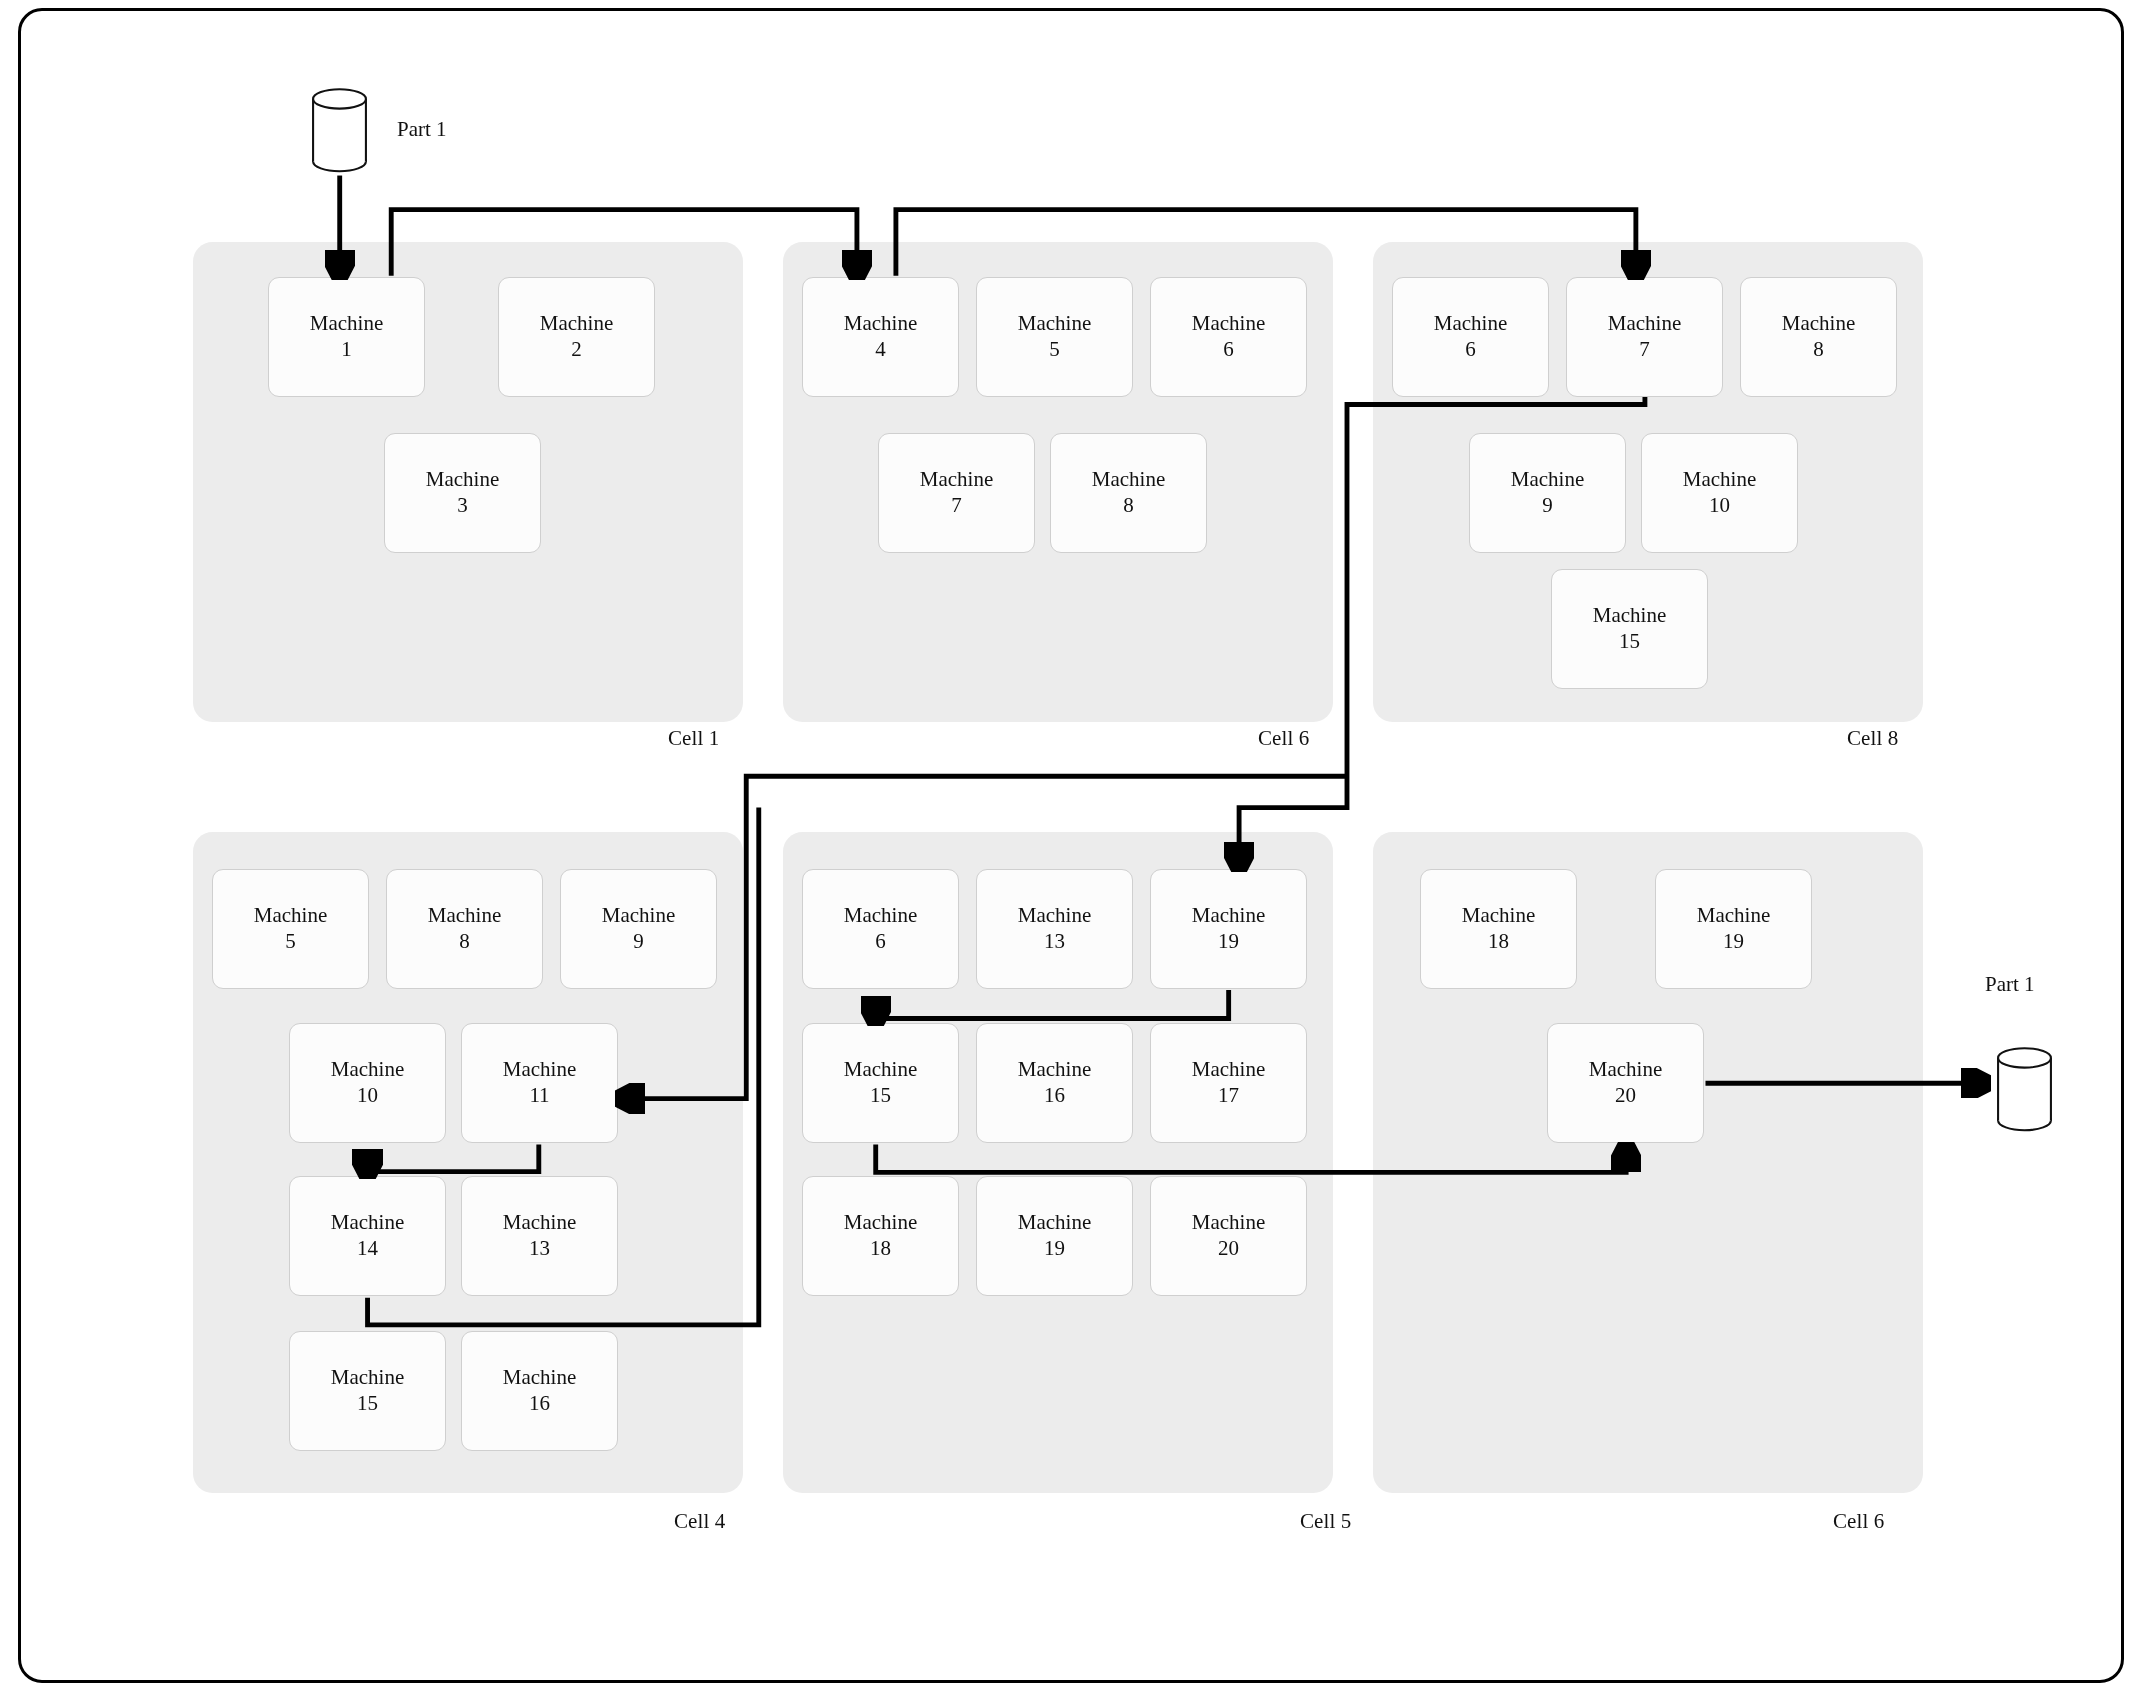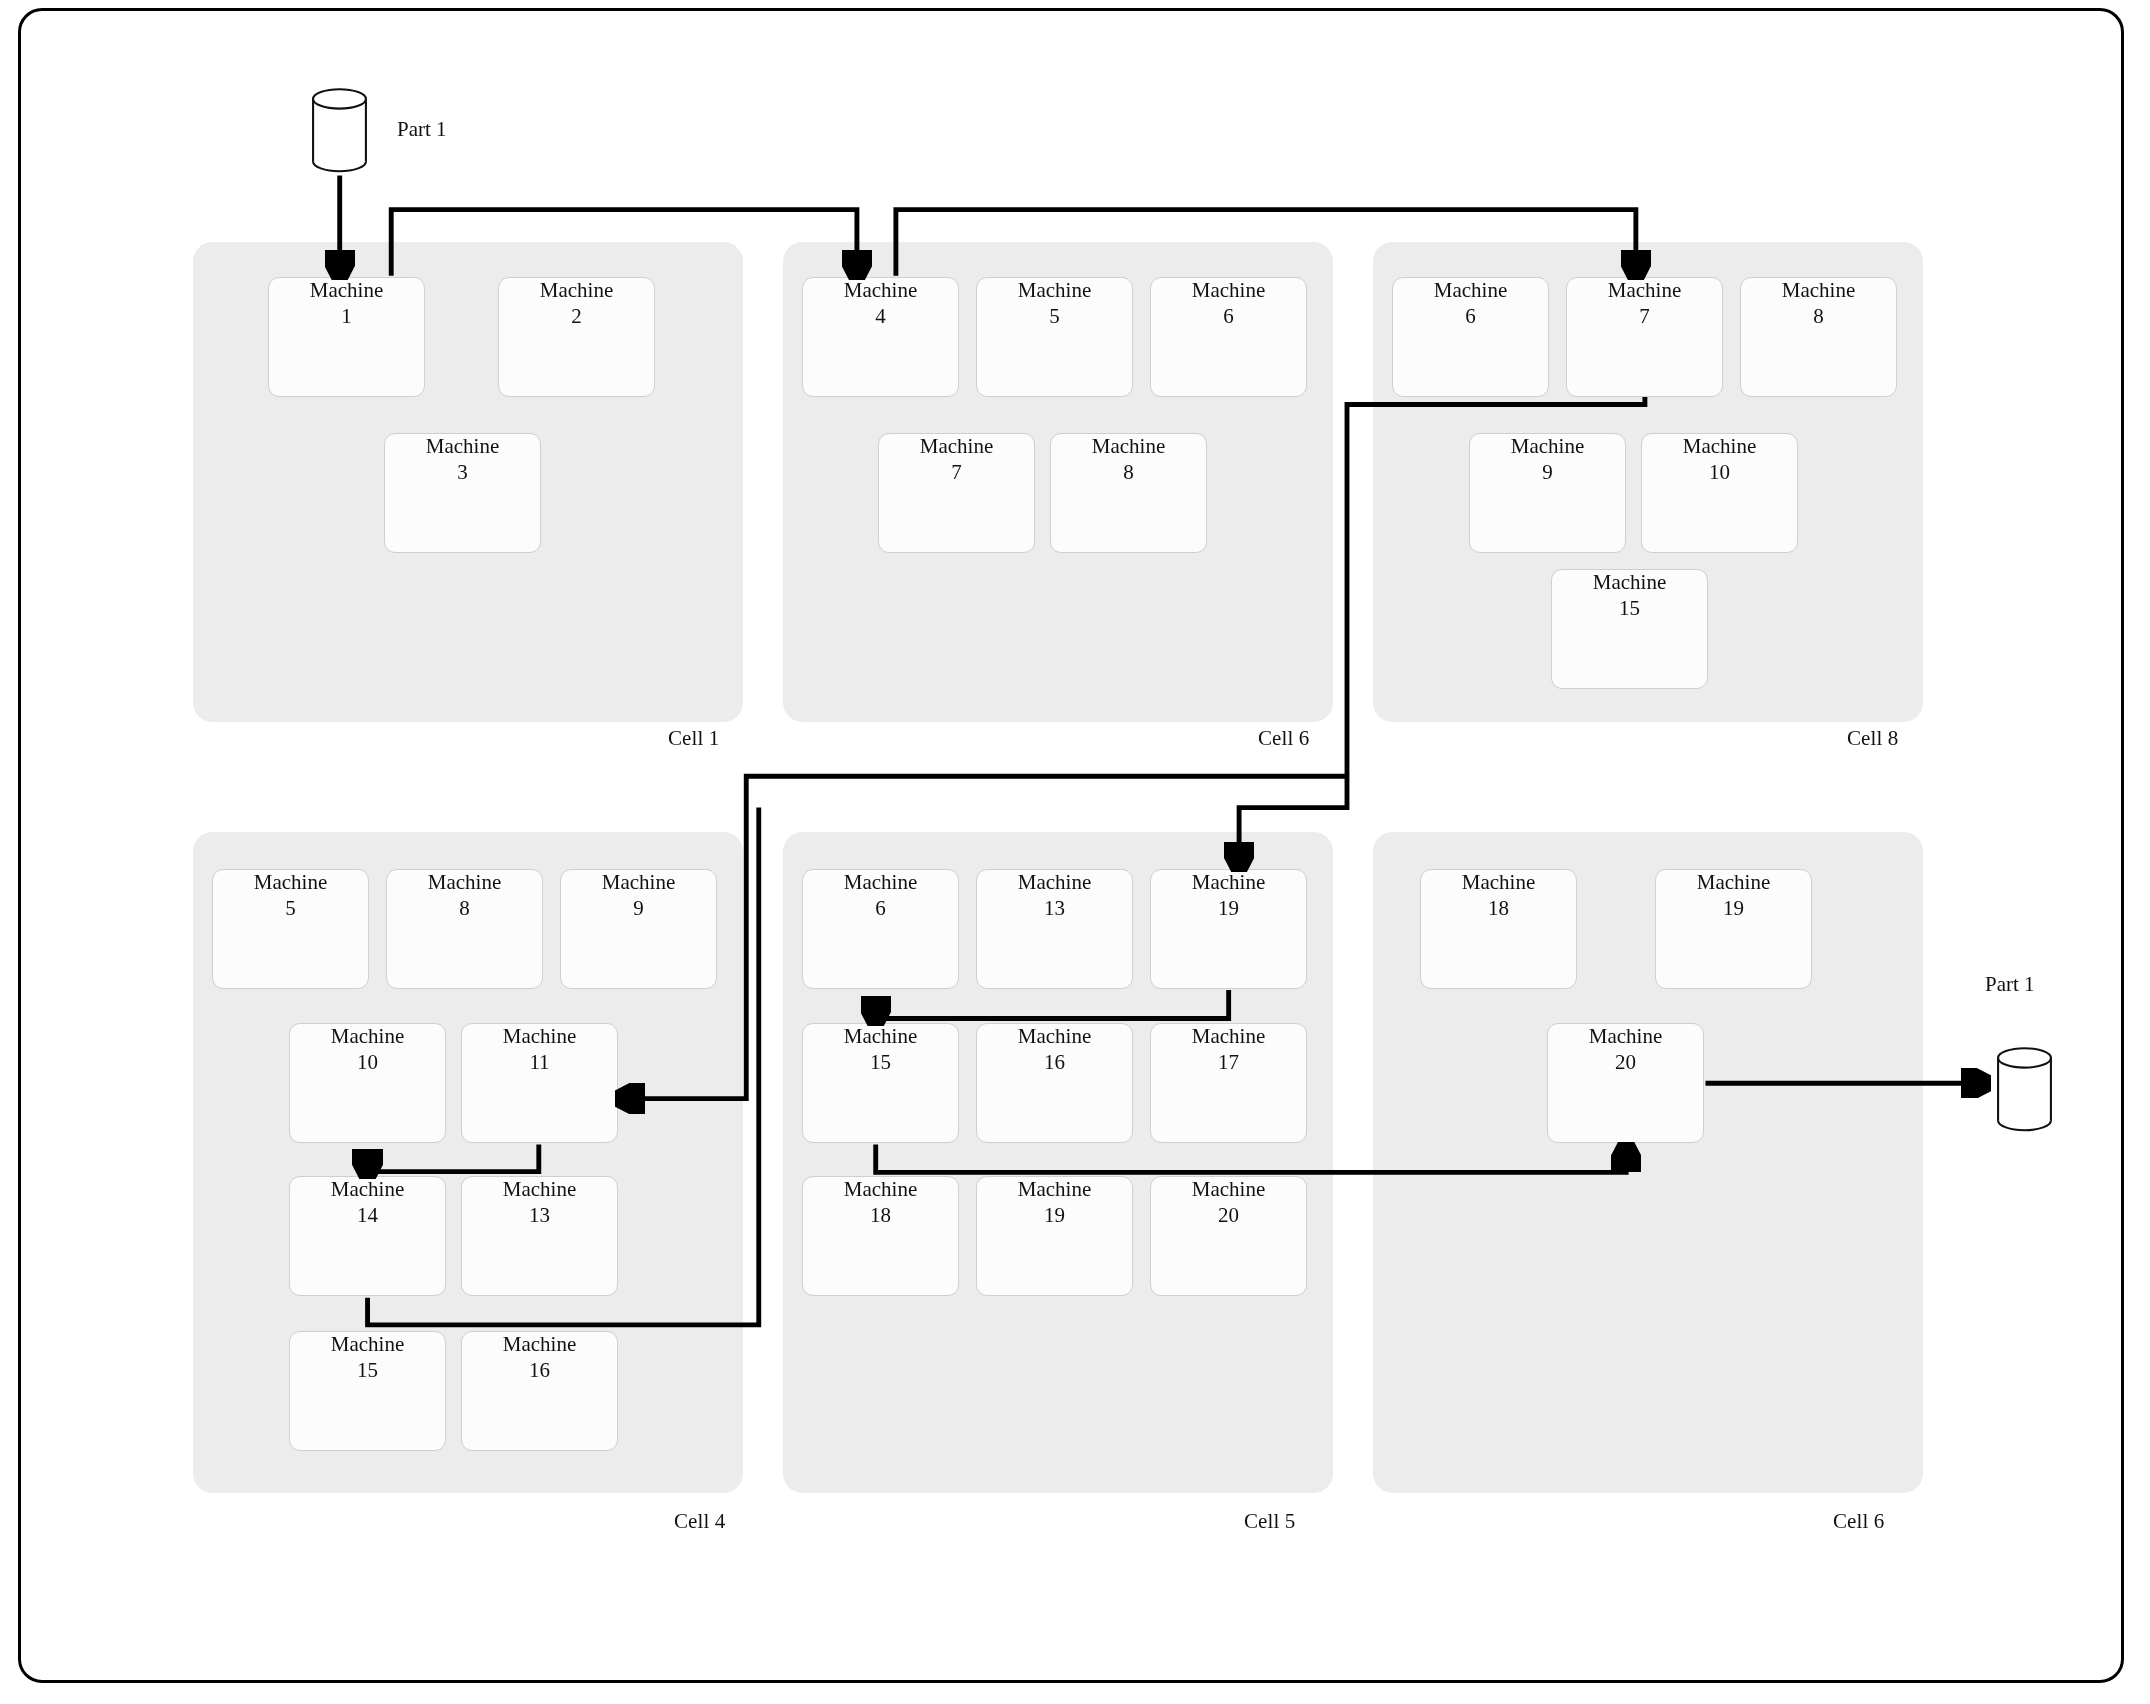--- a/index.html
+++ b/index.html
@@ -3,21 +3,21 @@
 <meta charset="utf-8">
 <style>
   html,body{margin:0;padding:0;background:#ffffff;}
   body{font-family:"Liberation Serif", serif;}
   #stage{position:relative;width:2151px;height:1705px;background:#fff;overflow:hidden;}
   #frame{position:absolute;left:18px;top:8.4px;width:2106px;height:1675px;
          border:3.5px solid #000;border-radius:24px;box-sizing:border-box;background:#fff;}
   .cell{position:absolute;background:#ececec;border-radius:19.5px;}
   .cell-label{position:absolute;font-size:21px;color:#111;white-space:nowrap;letter-spacing:0.1px;font-family:Liberation Serif, serif;}
   .machine{position:absolute;background:#fcfcfc;border:1.1px solid #cfcfcf;border-radius:11px;
-           display:flex;flex-direction:column;align-items:center;
+           display:flex;flex-direction:column;align-items:center;justify-content:center;
            font-size:21px;line-height:1.23;color:#111;box-sizing:border-box;}
   .machine .mw{display:block;}
   .part-label{position:absolute;font-size:21px;color:#111;white-space:nowrap;}
   .cyl{position:absolute;}
   svg.links{position:absolute;left:0;top:0;width:2151px;height:1705px;pointer-events:none;overflow:visible;}
   svg.links path, svg.links line{fill:none;stroke:#000;stroke-width:7;stroke-linecap:butt;stroke-linejoin:miter;}
 </style>
 </head>
 <body>
 
@@ -28,21 +28,21 @@
   <div class="cell" style="left:783px;top:242px;width:550px;height:480px;"></div>
   <div class="cell" style="left:1373px;top:242px;width:550px;height:480px;"></div>
   <div class="cell" style="left:193px;top:832px;width:550px;height:661px;"></div>
   <div class="cell" style="left:783px;top:832px;width:550px;height:661px;"></div>
   <div class="cell" style="left:1373px;top:832px;width:550px;height:661px;"></div>
 
   <div class="cell-label" style="left:668px;top:726px;">Cell 1</div>
   <div class="cell-label" style="left:1258px;top:726px;">Cell 6</div>
   <div class="cell-label" style="left:1847px;top:726px;">Cell 8</div>
   <div class="cell-label" style="left:674px;top:1509px;">Cell 4</div>
-  <div class="cell-label" style="left:1244px;top:1509px;">Cell 5</div>
+  <div class="cell-label" style="left:1300px;top:1509px;">Cell 5</div>
   <div class="cell-label" style="left:1833px;top:1509px;">Cell 6</div>
 
   <div class="machine" style="left:268px;top:277px;width:157px;height:120px;">
     <span class="mw">Machine</span>
     <span class="mw">1</span>
   </div>
   <div class="machine" style="left:498px;top:277px;width:157px;height:120px;">
     <span class="mw">Machine</span>
     <span class="mw">2</span>
   </div>

